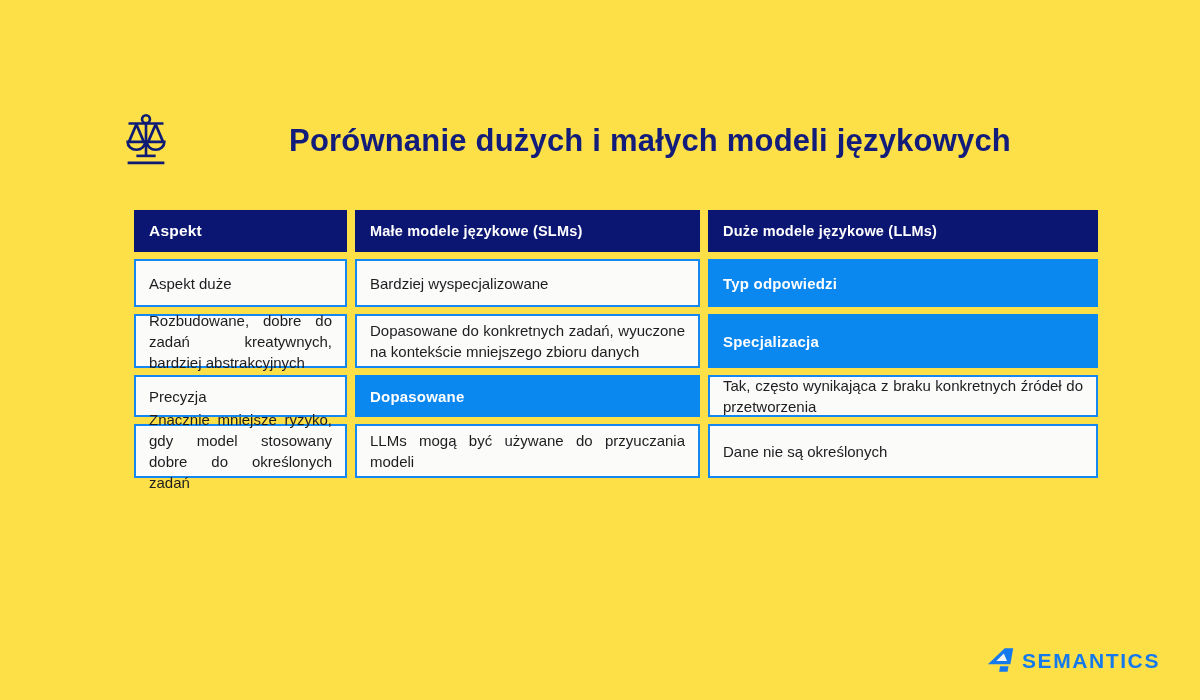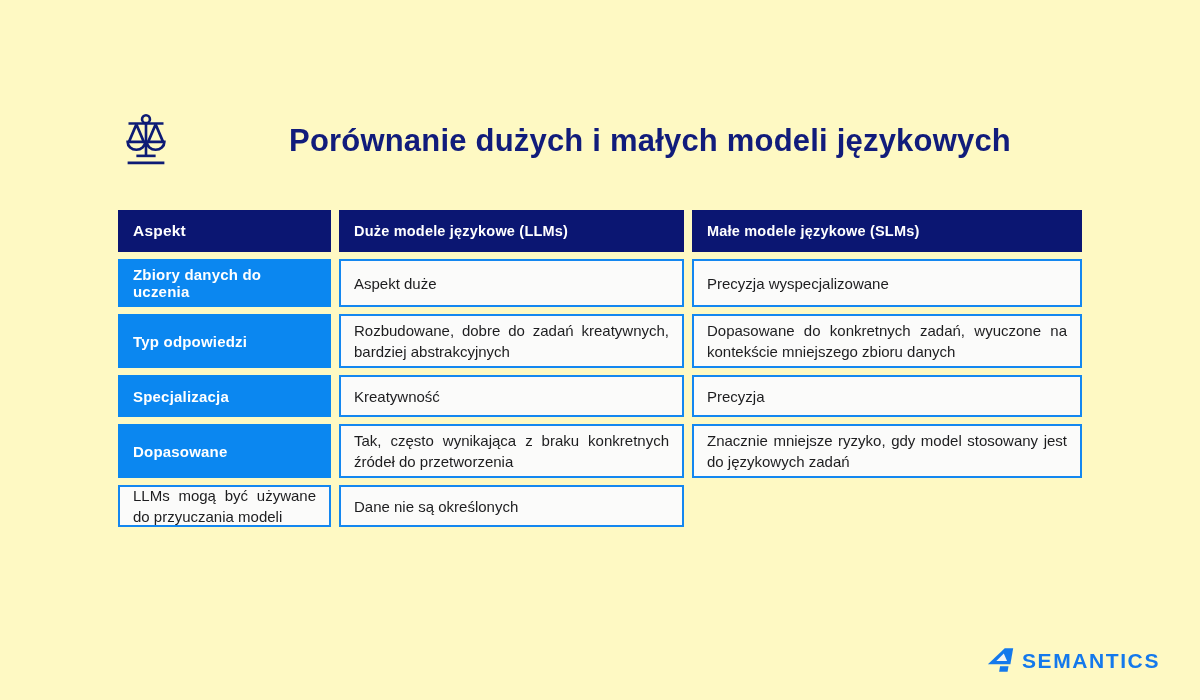--- a/index.html
+++ b/index.html
@@ -7,21 +7,21 @@
     padding: 0;
     width: 1200px;
     height: 700px;
     overflow: hidden;
     font-family: "Liberation Sans", sans-serif;
   }
   .canvas {
     position: relative;
     width: 1200px;
     height: 700px;
-    background: #fef9c3;
+    background: #fde047;
   }
   
   .header {
     position: absolute;
     top: 110px;
     left: 118px;
     width: 964px;
     display: flex;
     align-items: center;
   }
@@ -35,21 +35,21 @@
     text-align: center;
     font-size: 31px;
     font-weight: bold;
     color: #111c7b;
     letter-spacing: 0.2px;
     margin-left: 44px;
   }
   
   .table {
     position: absolute;
-    left: 118px;
+    left: 134px;
     top: 210px;
     width: 964px;
     display: grid;
     grid-template-columns: 213px 345px 390px;
     grid-template-rows: 42px 48px 54px 42px 54px 42px;
     column-gap: 8px;
     row-gap: 7px;
   }
   .th {
     background: #0b1672;
@@ -121,53 +121,49 @@
         <path d="M21 50 H43"></path>
         <path d="M11 58 H53"></path>
       </svg>
     </div>
     <div class="page-title">Porównanie dużych i małych modeli językowych</div>
   </div>
 
   <div class="table">
 
     <div class="th first">Aspekt</div>
+    <div class="th">Małe modele językowe (SLMs)</div>
     <div class="th">Duże modele językowe (LLMs)</div>
-    <div class="th">Małe modele językowe (SLMs)</div>
 
-    <div class="aspect">Zbiory danych do uczenia</div>
     <div class="cell">
         <span>Aspekt duże</span>
       </div>
     <div class="cell">
-        <span>Precyzja wyspecjalizowane</span>
+        <span>Bardziej wyspecjalizowane</span>
       </div>
 
     <div class="aspect">Typ odpowiedzi</div>
     <div class="cell">
         <span>Rozbudowane, dobre do zadań kreatywnych, bardziej abstrakcyjnych</span>
       </div>
     <div class="cell">
         <span>Dopasowane do konkretnych zadań, wyuczone na kontekście mniejszego zbioru danych</span>
       </div>
 
     <div class="aspect">Specjalizacja</div>
     <div class="cell">
-        <span>Kreatywność</span>
-      </div>
-    <div class="cell">
         <span>Precyzja</span>
       </div>
 
     <div class="aspect">Dopasowane</div>
     <div class="cell">
         <span>Tak, często wynikająca z braku konkretnych źródeł do przetworzenia</span>
       </div>
     <div class="cell">
-        <span>Znacznie mniejsze ryzyko, gdy model stosowany jest do językowych zadań</span>
+        <span>Znacznie mniejsze ryzyko, gdy model stosowany dobre do określonych zadań</span>
       </div>
 
     <div class="cell">
         <span>LLMs mogą być używane do przyuczania modeli</span>
       </div>
     <div class="cell">
         <span>Dane nie są określonych</span>
       </div>
   </div>
 

